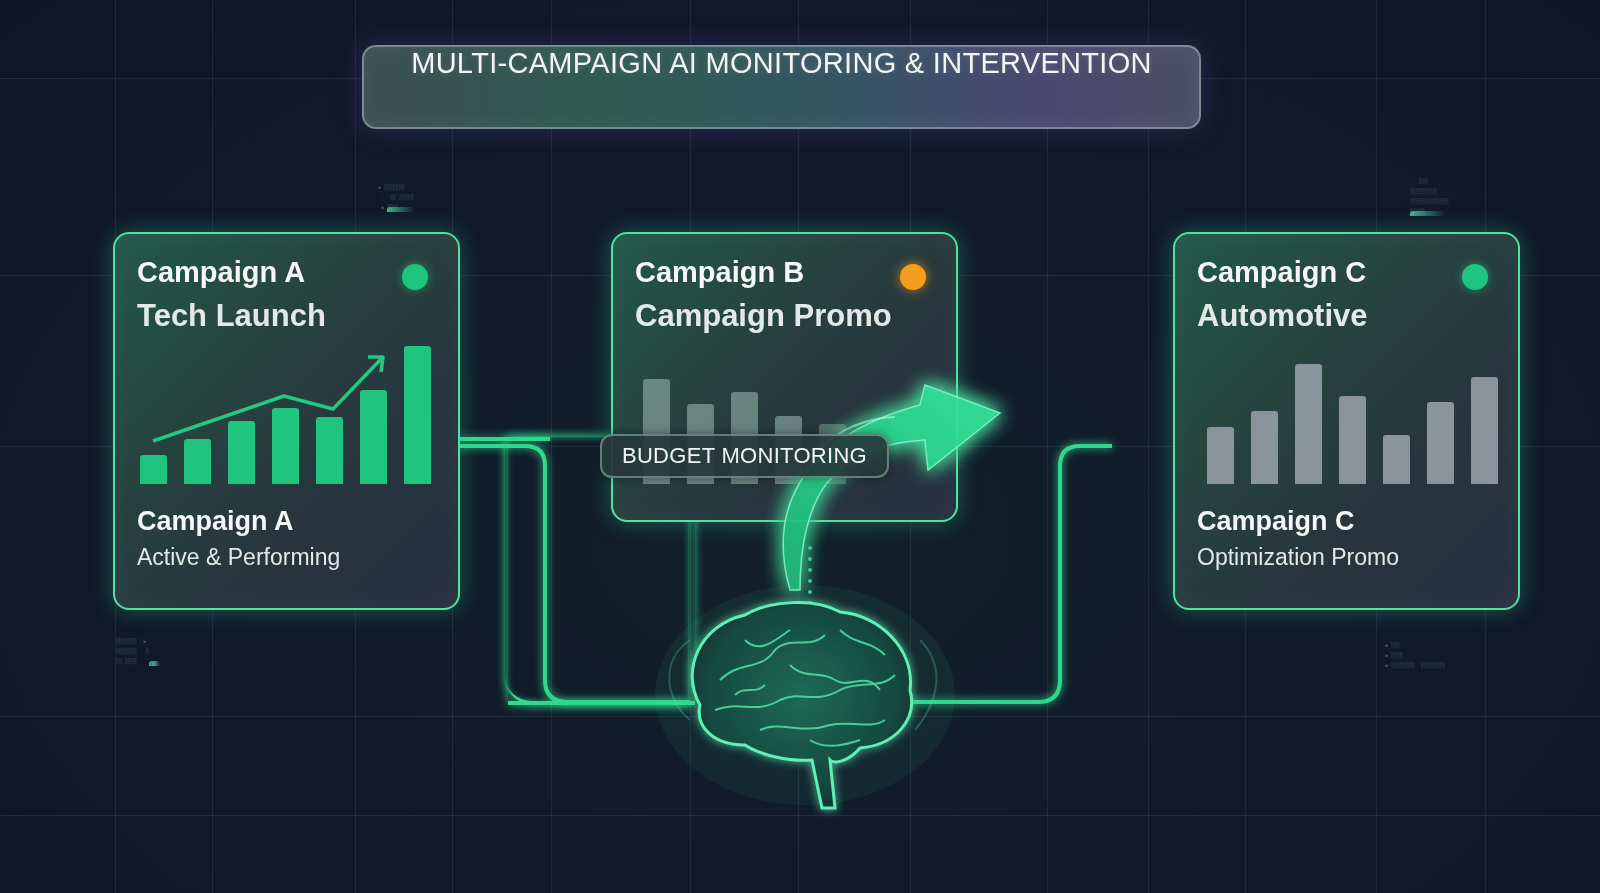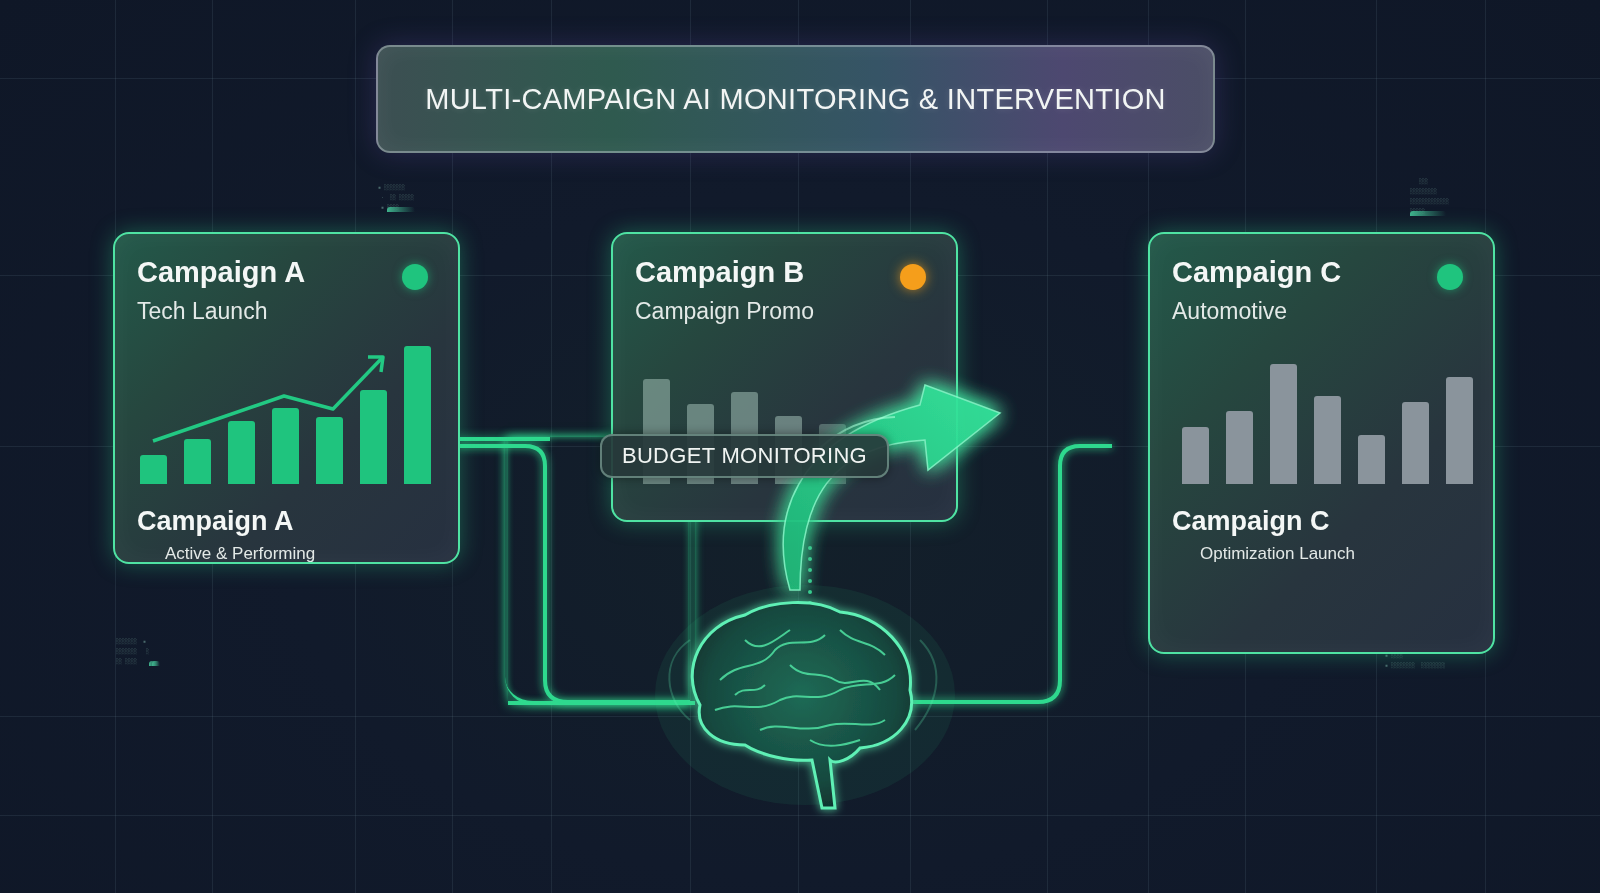--- a/index.html
+++ b/index.html
@@ -8,46 +8,46 @@
     position: relative;
     background: radial-gradient(ellipse at 50% 60%, #13202a 0%, #111a2b 45%, #0f1727 100%);
     font-family: "Liberation Sans", "DejaVu Sans", sans-serif;
     color: #eef2f0;
   }
   .grid-line { position: absolute; background: rgba(120,150,160,0.14); }
   .grid-line.v { top: 0; bottom: 0; width: 1px; }
   .grid-line.h { left: 0; right: 0; height: 1px; }
 
   .title-box {
-    position: absolute; left: 376px; top: 45px; width: 839px; height: 108px;
+    position: absolute; left: 362px; top: 45px; width: 839px; height: 84px;
     border-radius: 14px;
     border: 2px solid rgba(200,210,215,0.45);
     background: linear-gradient(90deg, #3c4f52 0%, #2f5a4f 28%, #365466 60%, #4d4870 82%, #4b4e66 100%);
     box-shadow: 0 0 28px rgba(120,90,200,0.25), inset 0 0 24px rgba(255,255,255,0.06);
-    display: flex; align-items: center; justify-content: center;
+    display: flex; align-items: flex-start; justify-content: center;
   }
   .title-text { font-size: 29px; font-weight: 400; letter-spacing: 0.3px; color: #f2f5f4; text-shadow: 0 0 6px rgba(255,255,255,0.15); }
 
   .deco { position: absolute; font-family: "DejaVu Sans Mono", monospace; font-size: 5px; color: rgba(120,170,160,0.55); line-height: 10px; }
   .deco .bar { display: inline-block; height: 5px; background: linear-gradient(90deg, #3fb38d, rgba(63,179,141,0)); vertical-align: middle; }
 
   .connector { position: absolute; border: 4px solid #2fd98e; box-shadow: 0 0 10px rgba(47,217,142,0.7), inset 0 0 6px rgba(47,217,142,0.4); }
 
   .card {
     position: absolute; width: 347px; border-radius: 16px;
     border: 2.5px solid #4fe3a3;
     box-shadow: 0 0 22px rgba(47,217,142,0.35), inset 0 0 30px rgba(255,255,255,0.04);
     background: linear-gradient(135deg, #23594a 0%, #26473f 30%, #28353e 65%, #263040 100%);
     overflow: hidden;
   }
   .card-title { position: absolute; left: 22px; top: 22px; font-size: 29px; font-weight: 700; color: #f4f7f6; }
-  .card-sub { position: absolute; left: 22px; top: 64px; font-size: 23px; font-weight: 400; color: #e3e9e7; }
+  .card-sub { position: absolute; left: 22px; top: 64px; font-size: 31px; font-weight: 700; color: #e3e9e7; }
   .status-dot { position: absolute; right: 30px; top: 30px; width: 26px; height: 26px; border-radius: 50%; }
   .card-footer-title { position: absolute; left: 22px; top: 270px; font-size: 27px; font-weight: 700; color: #f4f7f6; }
-  .card-footer-sub { position: absolute; left: 22px; top: 310px; font-size: 17px; color: #e3e9e7; margin-left: 28px; }
+  .card-footer-sub { position: absolute; left: 22px; top: 310px; font-size: 23px; color: #e3e9e7; }
   .bar { position: absolute; bottom: 0; width: 27px; border-radius: 3px 3px 0 0; }
 
   .badge {
     position: absolute; left: 600px; top: 434px; width: 289px; height: 44px;
     border-radius: 12px; border: 2px solid rgba(160,200,185,0.5);
     background: rgba(38,56,58,0.92);
     box-shadow: 0 0 10px rgba(0,0,0,0.4);
     display: flex; align-items: center; justify-content: center;
   }
   .badge-text { font-size: 22px; font-weight: 400; color: #f0f4f2; letter-spacing: 0.3px; }
@@ -118,21 +118,21 @@
     </filter>
     <linearGradient id="arrowGrad" x1="0" y1="1" x2="1" y2="0">
       <stop offset="0" stop-color="#1fb879"></stop>
       <stop offset="1" stop-color="#34e89e"></stop>
     </linearGradient>
   </defs>
   <path d="M458 446 H525 Q545 446 545 466 V680 Q545 702 568 702 H690" fill="none" stroke="#2fd98e" stroke-width="4" filter="url(#glow)"></path>
   <path d="M1112 446 H1080 Q1060 446 1060 466 V680 Q1060 702 1038 702 H905" fill="none" stroke="#2fd98e" stroke-width="4" filter="url(#glow)"></path>
 </svg>
 
-<div class="card" style="left:113px; top:232px; height:332px;">
+<div class="card" style="left:113px; top:232px; height:378px;">
   <div class="card-title">Campaign A</div>
   <div class="card-sub">Tech Launch</div>
   <div class="status-dot" style="background:#1fc47e; box-shadow:0 0 10px rgba(31,196,126,0.6);"></div>
   <div style="position:absolute; left:0; top:0; width:347px; height:250px;">
     <div class="bar" style="left:25px; bottom:0; top:221px; height:29px; background:#1fc47e;"></div>
     <div class="bar" style="left:69px; top:205px; height:45px; background:#1fc47e;"></div>
     <div class="bar" style="left:113px; top:187px; height:63px; background:#1fc47e;"></div>
     <div class="bar" style="left:157px; top:174px; height:76px; background:#1fc47e;"></div>
     <div class="bar" style="left:201px; top:183px; height:67px; background:#1fc47e;"></div>
     <div class="bar" style="left:245px; top:156px; height:94px; background:#1fc47e;"></div>
@@ -152,35 +152,35 @@
   <div class="status-dot" style="background:#f59e1b; box-shadow:0 0 12px rgba(245,158,27,0.7);"></div>
   <div style="position:absolute; left:0; top:0; width:347px; height:250px;">
     <div class="bar" style="left:30px; top:145px; height:105px; background:rgba(160,190,180,0.55);"></div>
     <div class="bar" style="left:74px; top:170px; height:80px; background:rgba(160,190,180,0.55);"></div>
     <div class="bar" style="left:118px; top:158px; height:92px; background:rgba(160,190,180,0.55);"></div>
     <div class="bar" style="left:162px; top:182px; height:68px; background:rgba(160,190,180,0.55);"></div>
     <div class="bar" style="left:206px; top:190px; height:60px; background:rgba(160,190,180,0.4);"></div>
   </div>
 </div>
 
-<div class="card" style="left:1148px; top:232px; height:422px;">
+<div class="card" style="left:1173px; top:232px; height:378px;">
   <div class="card-title">Campaign C</div>
   <div class="card-sub">Automotive</div>
   <div class="status-dot" style="background:#1fc47e; box-shadow:0 0 10px rgba(31,196,126,0.6);"></div>
   <div style="position:absolute; left:0; top:0; width:347px; height:250px;">
     <div class="bar" style="left:32px; top:193px; height:57px; background:#8a949c;"></div>
     <div class="bar" style="left:76px; top:177px; height:73px; background:#8a949c;"></div>
     <div class="bar" style="left:120px; top:130px; height:120px; background:#8a949c;"></div>
     <div class="bar" style="left:164px; top:162px; height:88px; background:#8a949c;"></div>
     <div class="bar" style="left:208px; top:201px; height:49px; background:#8a949c;"></div>
     <div class="bar" style="left:252px; top:168px; height:82px; background:#8a949c;"></div>
     <div class="bar" style="left:296px; top:143px; height:107px; background:#8a949c;"></div>
   </div>
   <div class="card-footer-title" style="top:272px;">Campaign C</div>
-  <div class="card-footer-sub" style="top:310px;">Optimization Launch</div>
+  <div class="card-footer-sub" style="top:310px;">Optimization Promo</div>
 </div>
 
 <svg class="overlay-svg" width="1600" height="893">
 
   <g fill="#39c98f">
     <circle cx="810" cy="548" r="2"></circle>
       <circle cx="810" cy="559" r="2"></circle>
       <circle cx="810" cy="570" r="2"></circle>
     <circle cx="810" cy="581" r="2"></circle>
       <circle cx="810" cy="592" r="2"></circle>

